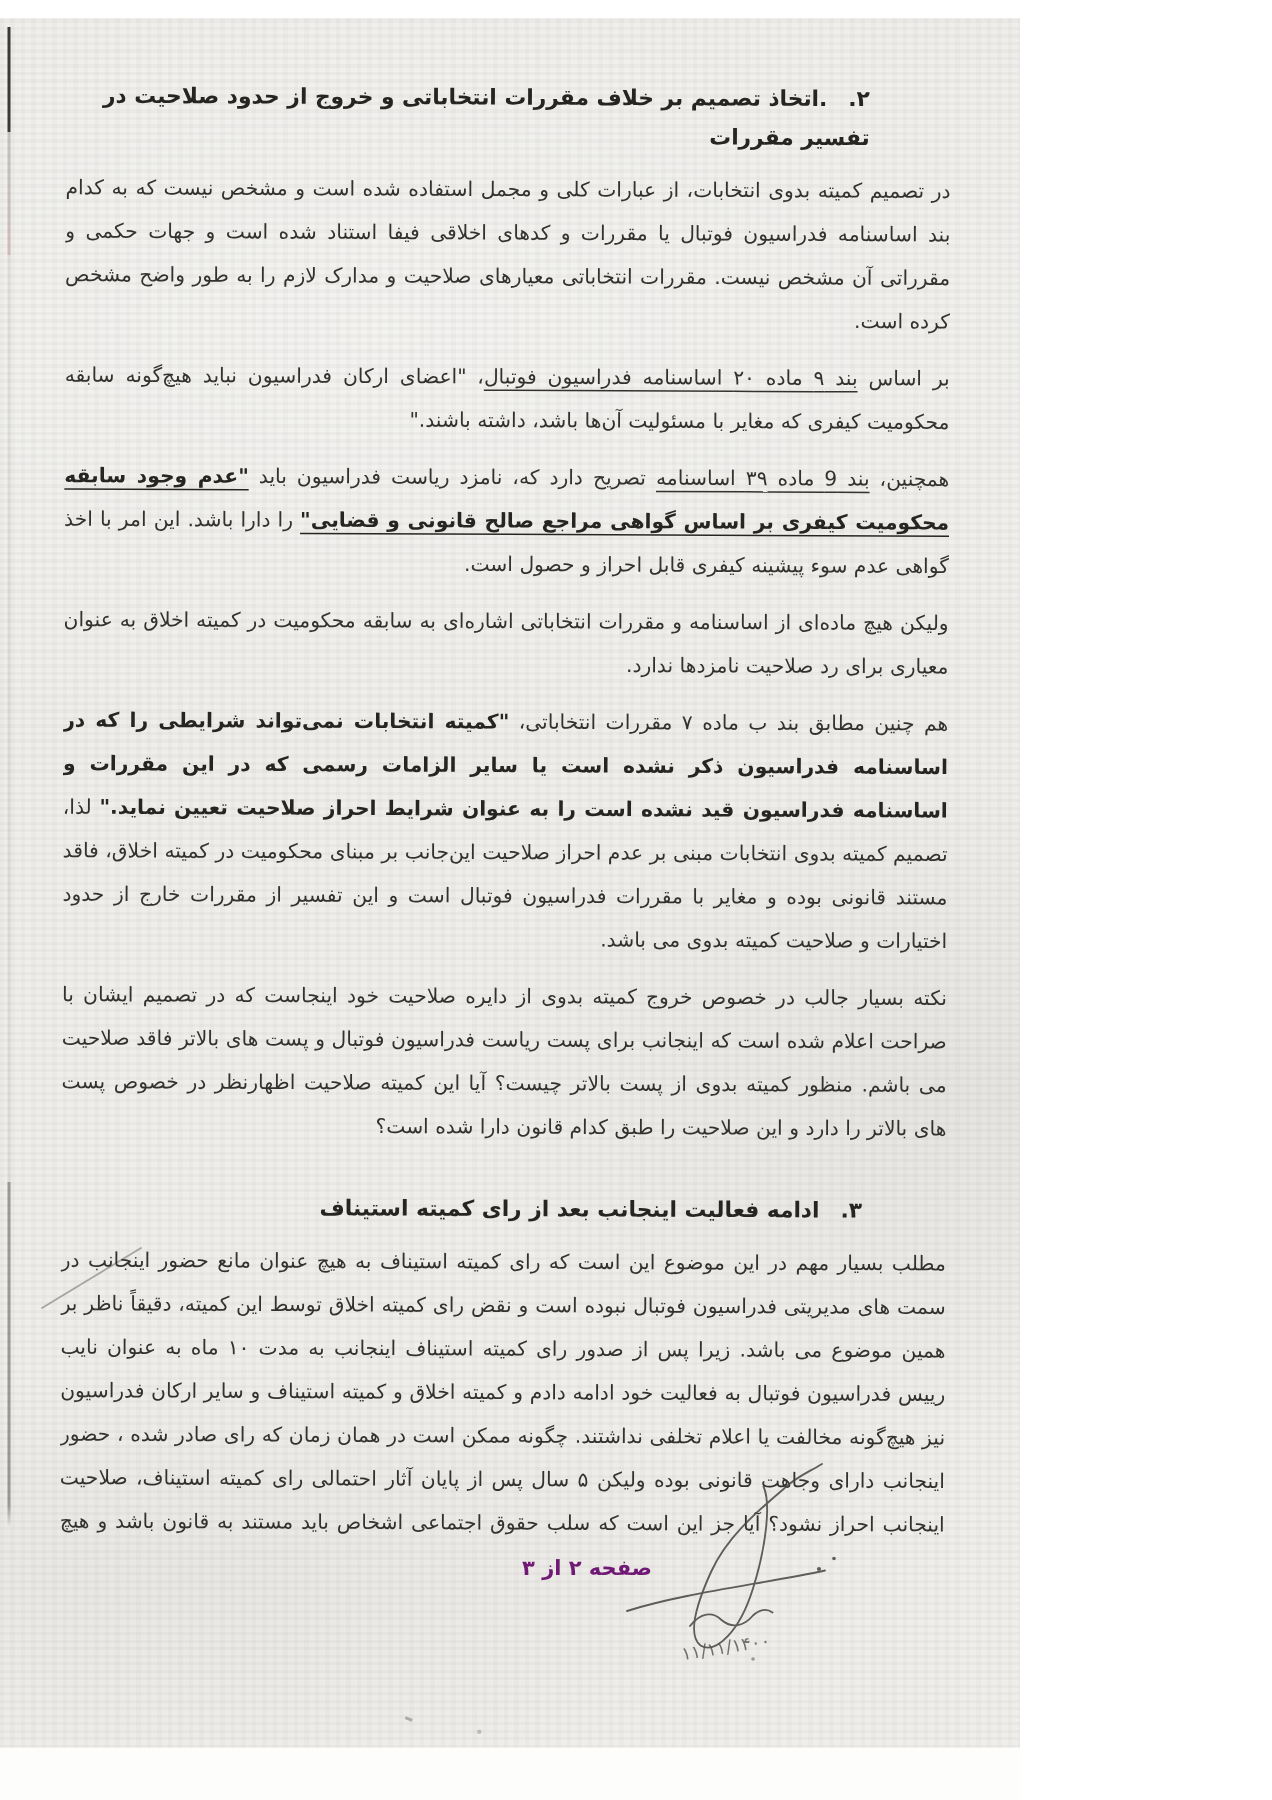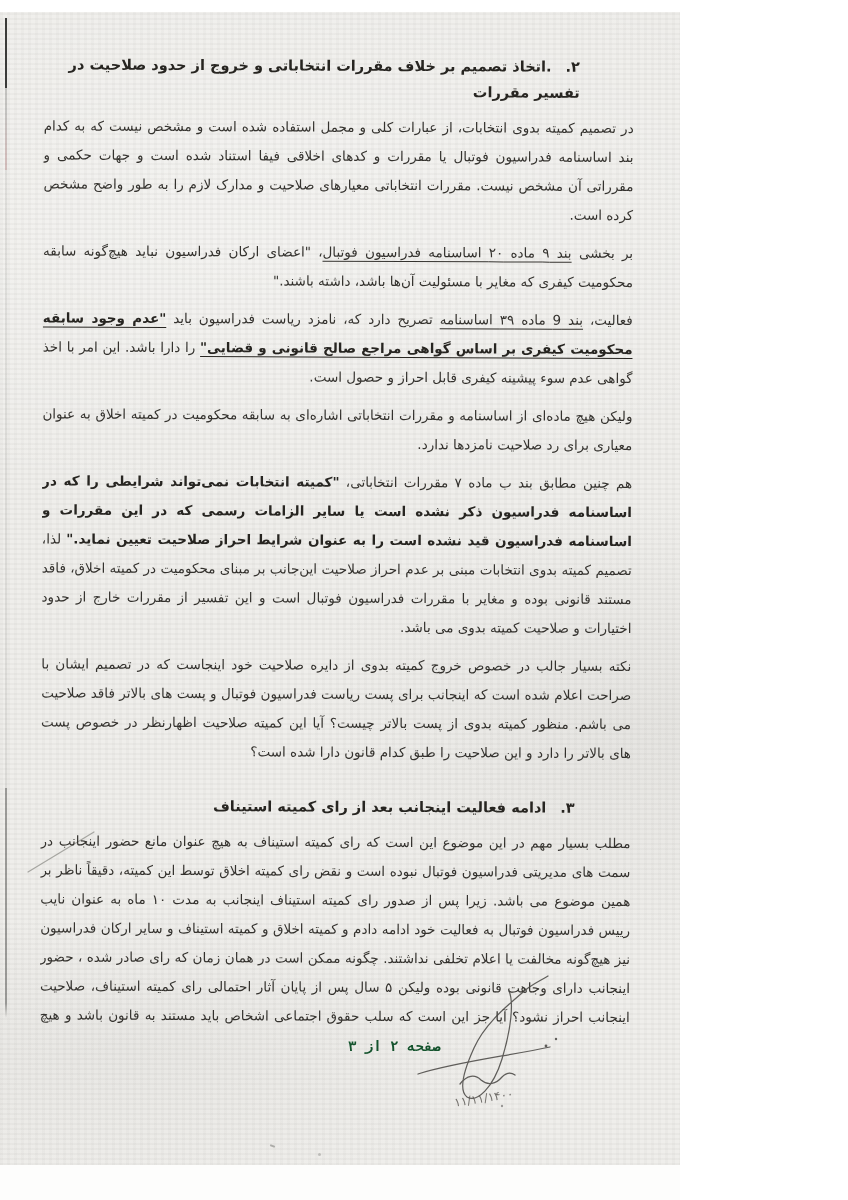--- a/index.html
+++ b/index.html
@@ -52,21 +52,21 @@
     margin:0 0 8px; padding-right:54px; line-height:26px;
   }
   .content h2 .num { margin-left:14px; }
   .content [data-name="section-3-heading"] { margin-top:27px; padding-right:56px; }
   .b { font-weight:bold; color:#272521; }
   .u { text-decoration:underline; text-underline-offset:4px; text-decoration-thickness:1px; }
 
   
   .footer {
     position:absolute; top:1026px; left:348px; direction:rtl;
-    font-size:14px; font-weight:bold; color:#14532d; letter-spacing:.5px;font-family:Liberation Mono, monospace;
+    font-size:14px; font-weight:bold; color:#701a75; letter-spacing:.5px;
   }
   .signature { position:absolute; left:398px; top:948px; }
   .sig-date {
     position:absolute; top:1083px; left:406px; width:108px; direction:rtl;
     font-size:12px; color:#56534f; letter-spacing:1.5px; opacity:.8;
     transform:rotate(-9deg);
   }
 </style>
 </head>
 <body>
@@ -77,22 +77,22 @@
   <div class="edge-left" data-name="scan-edge-artifact-left"></div>
   <div class="edge-right" data-name="scan-edge-artifact-right"></div>
 
   <svg class="diag-mark" data-name="stray-pen-mark" width="74" height="50" viewBox="0 0 74 50">
     <line x1="4" y1="46" x2="70" y2="6" stroke="rgba(110,110,104,.55)" stroke-width="1.2" stroke-linecap="round"></line>
   </svg>
 
   <div class="content" data-name="document-body">
       <h2 data-name="section-2-heading"><span class="b num">۲.</span><span class="b">.اتخاذ تصمیم بر خلاف مقررات انتخاباتی و خروج از حدود صلاحیت در تفسیر مقررات</span></h2>
       <p data-name="paragraph-1"><span>در تصمیم کمیته بدوی انتخابات، از عبارات کلی و مجمل استفاده شده است و مشخص نیست که به کدام بند اساسنامه فدراسیون فوتبال یا مقررات و کدهای اخلاقی فیفا استناد شده است و جهات حکمی و مقرراتی آن مشخص نیست. مقررات انتخاباتی معیارهای صلاحیت و مدارک لازم را به طور واضح مشخص کرده است.</span></p>
-      <p data-name="paragraph-2"><span>بر بخشی </span><span class="u">بند ۹ ماده ۲۰ اساسنامه فدراسیون فوتبال</span><span>، "اعضای ارکان فدراسیون نباید هیچ‌گونه سابقه محکومیت کیفری که مغایر با مسئولیت آن‌ها باشد، داشته باشند."</span></p>
-      <p data-name="paragraph-3"><span>فعالیت، </span><span class="u">بند 9 ماده ۳۹ اساسنامه</span><span> تصریح دارد که، نامزد ریاست فدراسیون باید </span><span class="b u">"عدم وجود سابقه محکومیت کیفری بر اساس گواهی مراجع صالح قانونی و قضایی"</span><span> را دارا باشد. این امر با اخذ گواهی عدم سوء پیشینه کیفری قابل احراز و حصول است.</span></p>
+      <p data-name="paragraph-2"><span>بر اساس </span><span class="u">بند ۹ ماده ۲۰ اساسنامه فدراسیون فوتبال</span><span>، "اعضای ارکان فدراسیون نباید هیچ‌گونه سابقه محکومیت کیفری که مغایر با مسئولیت آن‌ها باشد، داشته باشند."</span></p>
+      <p data-name="paragraph-3"><span>همچنین، </span><span class="u">بند 9 ماده ۳۹ اساسنامه</span><span> تصریح دارد که، نامزد ریاست فدراسیون باید </span><span class="b u">"عدم وجود سابقه محکومیت کیفری بر اساس گواهی مراجع صالح قانونی و قضایی"</span><span> را دارا باشد. این امر با اخذ گواهی عدم سوء پیشینه کیفری قابل احراز و حصول است.</span></p>
       <p data-name="paragraph-4"><span>ولیکن هیچ ماده‌ای از اساسنامه و مقررات انتخاباتی اشاره‌ای به سابقه محکومیت در کمیته اخلاق به عنوان معیاری برای رد صلاحیت نامزدها ندارد.</span></p>
       <p data-name="paragraph-5"><span>هم چنین مطابق بند ب ماده ۷ مقررات انتخاباتی، </span><span class="b">"کمیته انتخابات نمی‌تواند شرایطی را که در اساسنامه فدراسیون ذکر نشده است یا سایر الزامات رسمی که در این مقررات و اساسنامه فدراسیون قید نشده است را به عنوان شرایط احراز صلاحیت تعیین نماید."</span><span> لذا، تصمیم کمیته بدوی انتخابات مبنی بر عدم احراز صلاحیت این‌جانب بر مبنای محکومیت در کمیته اخلاق، فاقد مستند قانونی بوده و مغایر با مقررات فدراسیون فوتبال است و این تفسیر از مقررات خارج از حدود اختیارات و صلاحیت کمیته بدوی می باشد.</span></p>
       <p data-name="paragraph-6"><span>نکته بسیار جالب در خصوص خروج کمیته بدوی از دایره صلاحیت خود اینجاست که در تصمیم ایشان با صراحت اعلام شده است که اینجانب برای پست ریاست فدراسیون فوتبال و پست های بالاتر فاقد صلاحیت می باشم. منظور کمیته بدوی از پست بالاتر چیست؟ آیا این کمیته صلاحیت اظهارنظر در خصوص پست های بالاتر را دارد و این صلاحیت را طبق کدام قانون دارا شده است؟</span></p>
       <h2 data-name="section-3-heading"><span class="b num">۳.</span><span class="b">ادامه فعالیت اینجانب بعد از رای کمیته استیناف</span></h2>
       <p data-name="paragraph-7"><span>مطلب بسیار مهم در این موضوع این است که رای کمیته استیناف به هیچ عنوان مانع حضور اینجانب در سمت های مدیریتی فدراسیون فوتبال نبوده است و نقض رای کمیته اخلاق توسط این کمیته، دقیقاً ناظر بر همین موضوع می باشد. زیرا پس از صدور رای کمیته استیناف اینجانب به مدت ۱۰ ماه به عنوان نایب رییس فدراسیون فوتبال به فعالیت خود ادامه دادم و کمیته اخلاق و کمیته استیناف و سایر ارکان فدراسیون نیز هیچ‌گونه مخالفت یا اعلام تخلفی نداشتند. چگونه ممکن است در همان زمان که رای صادر شده ، حضور اینجانب دارای وجاهت قانونی بوده ولیکن ۵ سال پس از پایان آثار احتمالی رای کمیته استیناف، صلاحیت اینجانب احراز نشود؟ آیا جز این است که سلب حقوق اجتماعی اشخاص باید مستند به قانون باشد و هیچ شخصی در هیچ جایگاهی از جمله کمیته بدوی انتخاباتی نمی تواند حقوق قانونی اینجانب را سلب نماید؟ آیا کمیته بدوی انتخاباتی در خصوص رایی که آثار محدودی داشته و منقضی شده است، این صلاحیت را دارد که، آن را مستمر فرض کند؟ و آیا در هیچ بخشی از رای کمیته استیناف، اینجانب از تصدی پست ریاست فدراسیون فوتبال یا سایر پست ها محروم شده ام؟</span></p>
     </div>
 
   <div class="footer" data-name="page-number">صفحه ۲ از ۳</div>
 
   <svg class="signature" data-name="handwritten-signature" width="180" height="150" viewBox="0 0 180 150">

